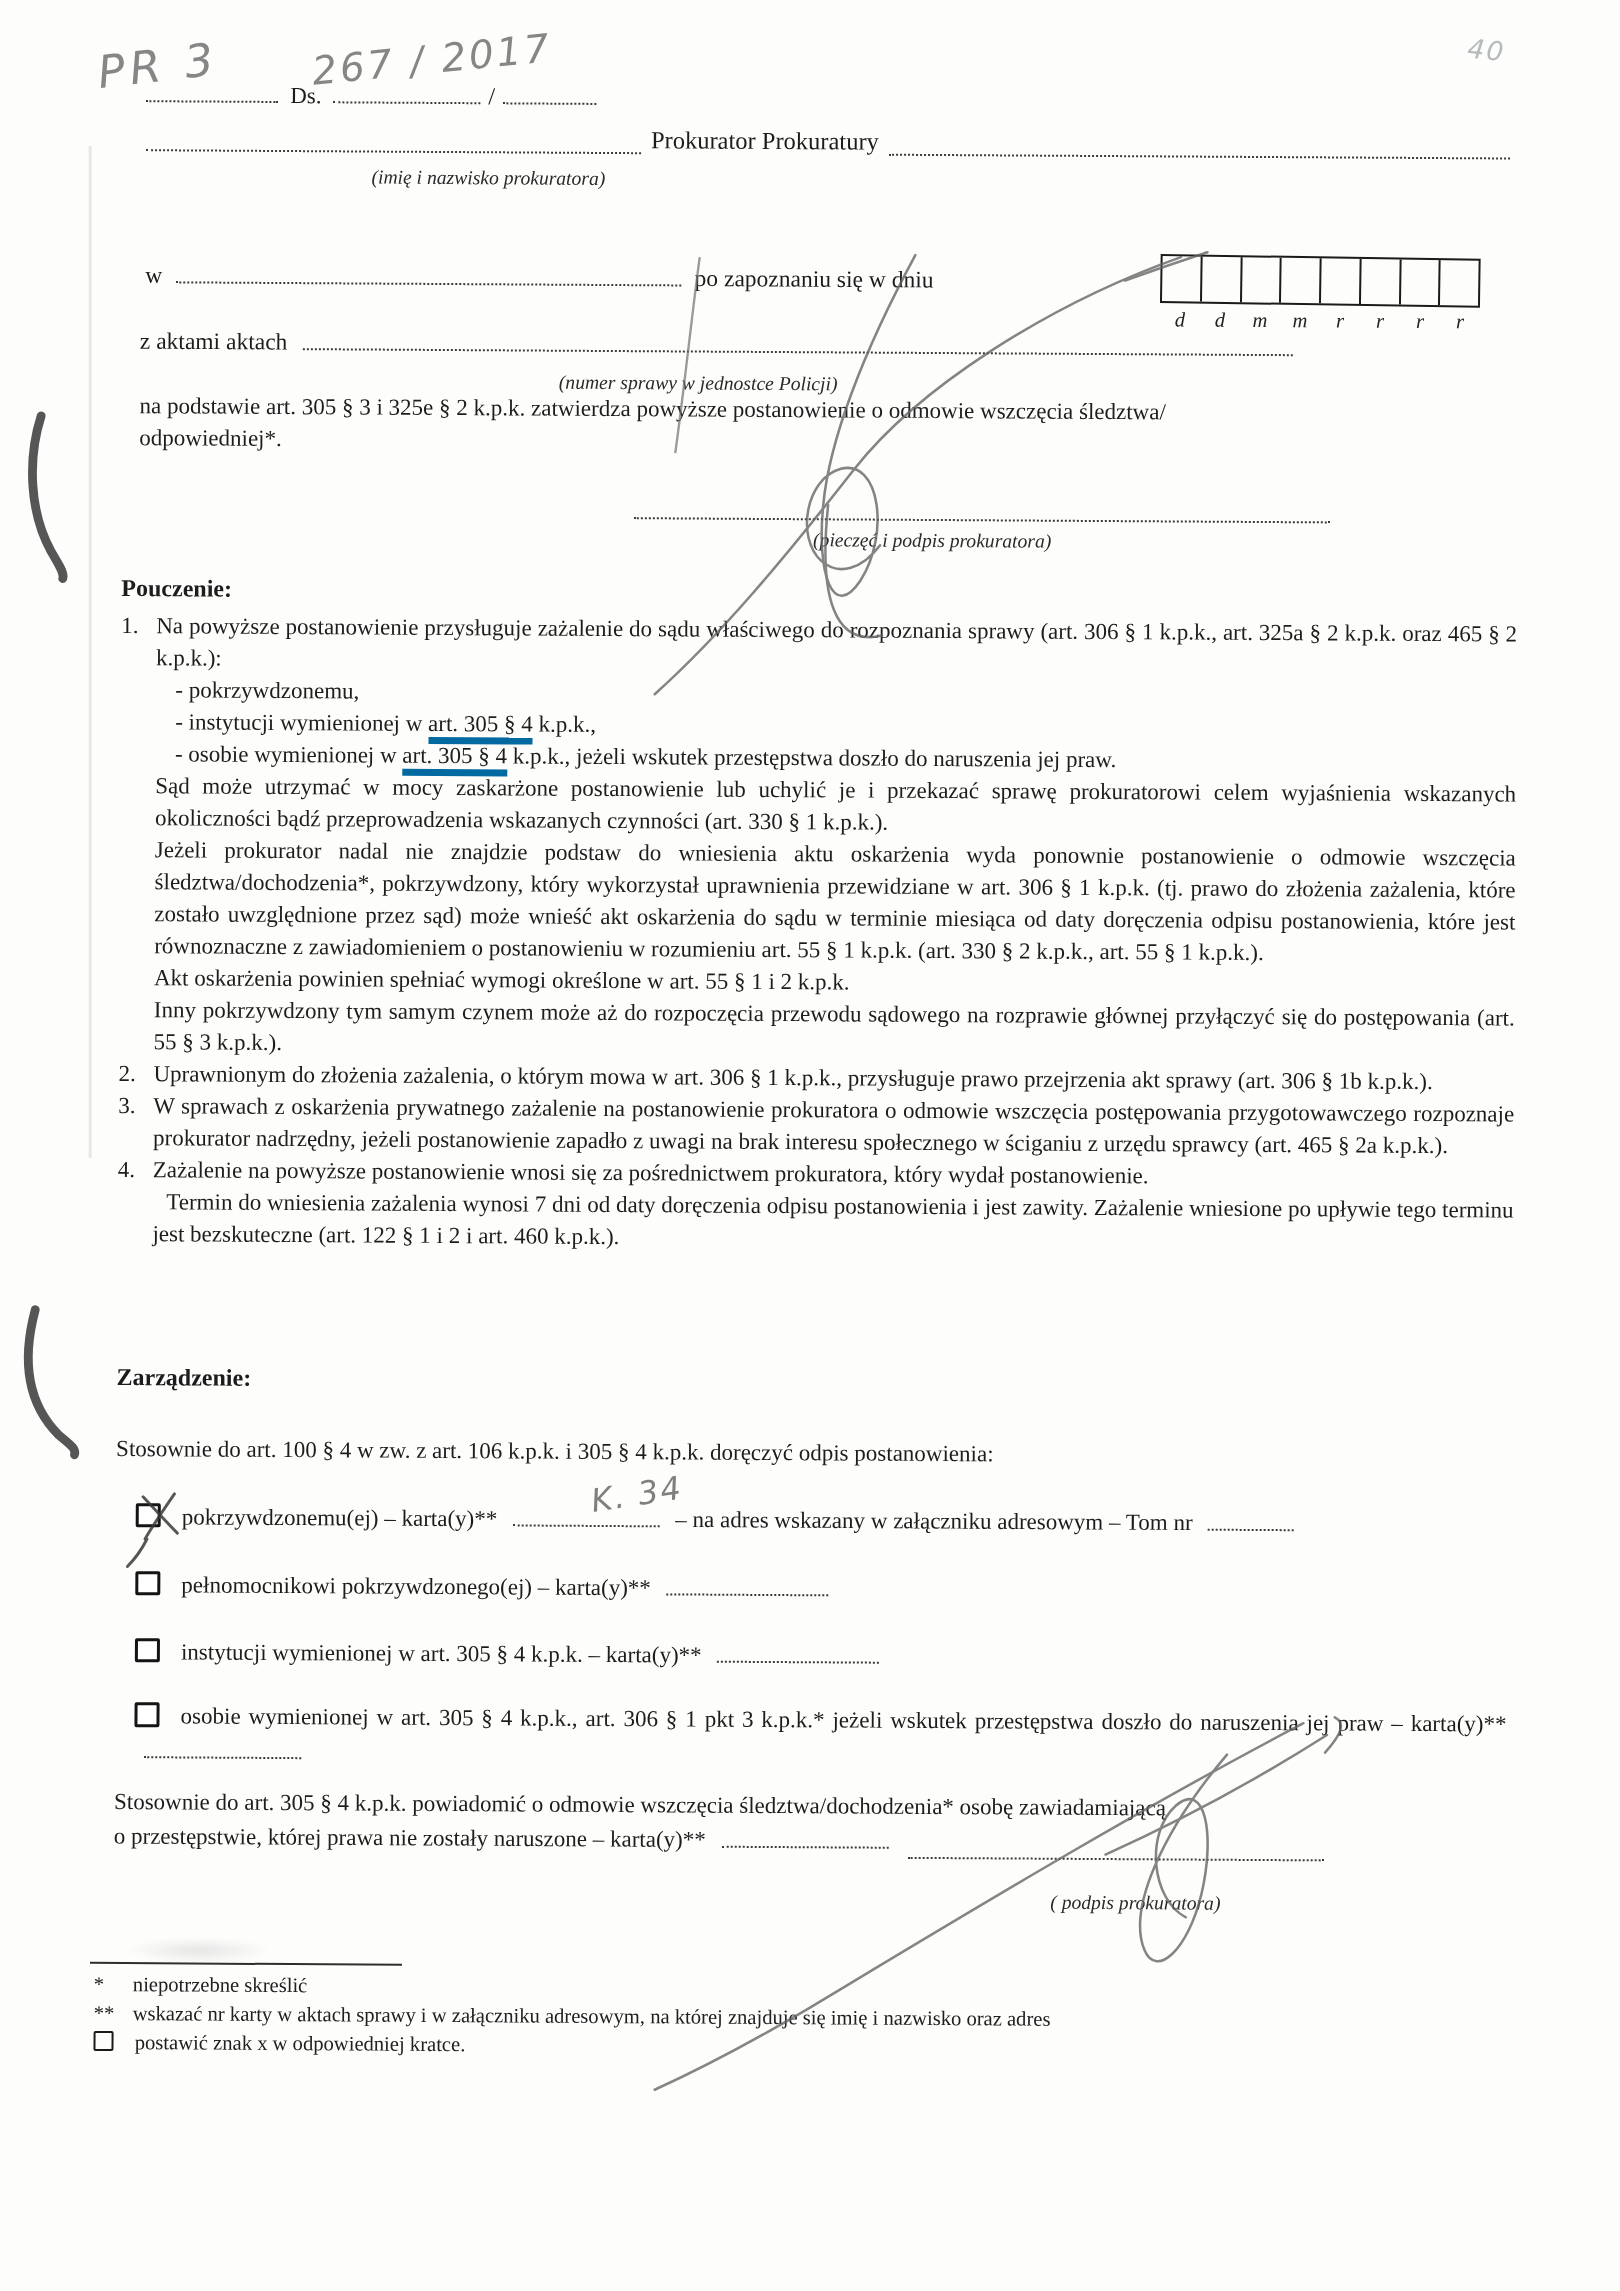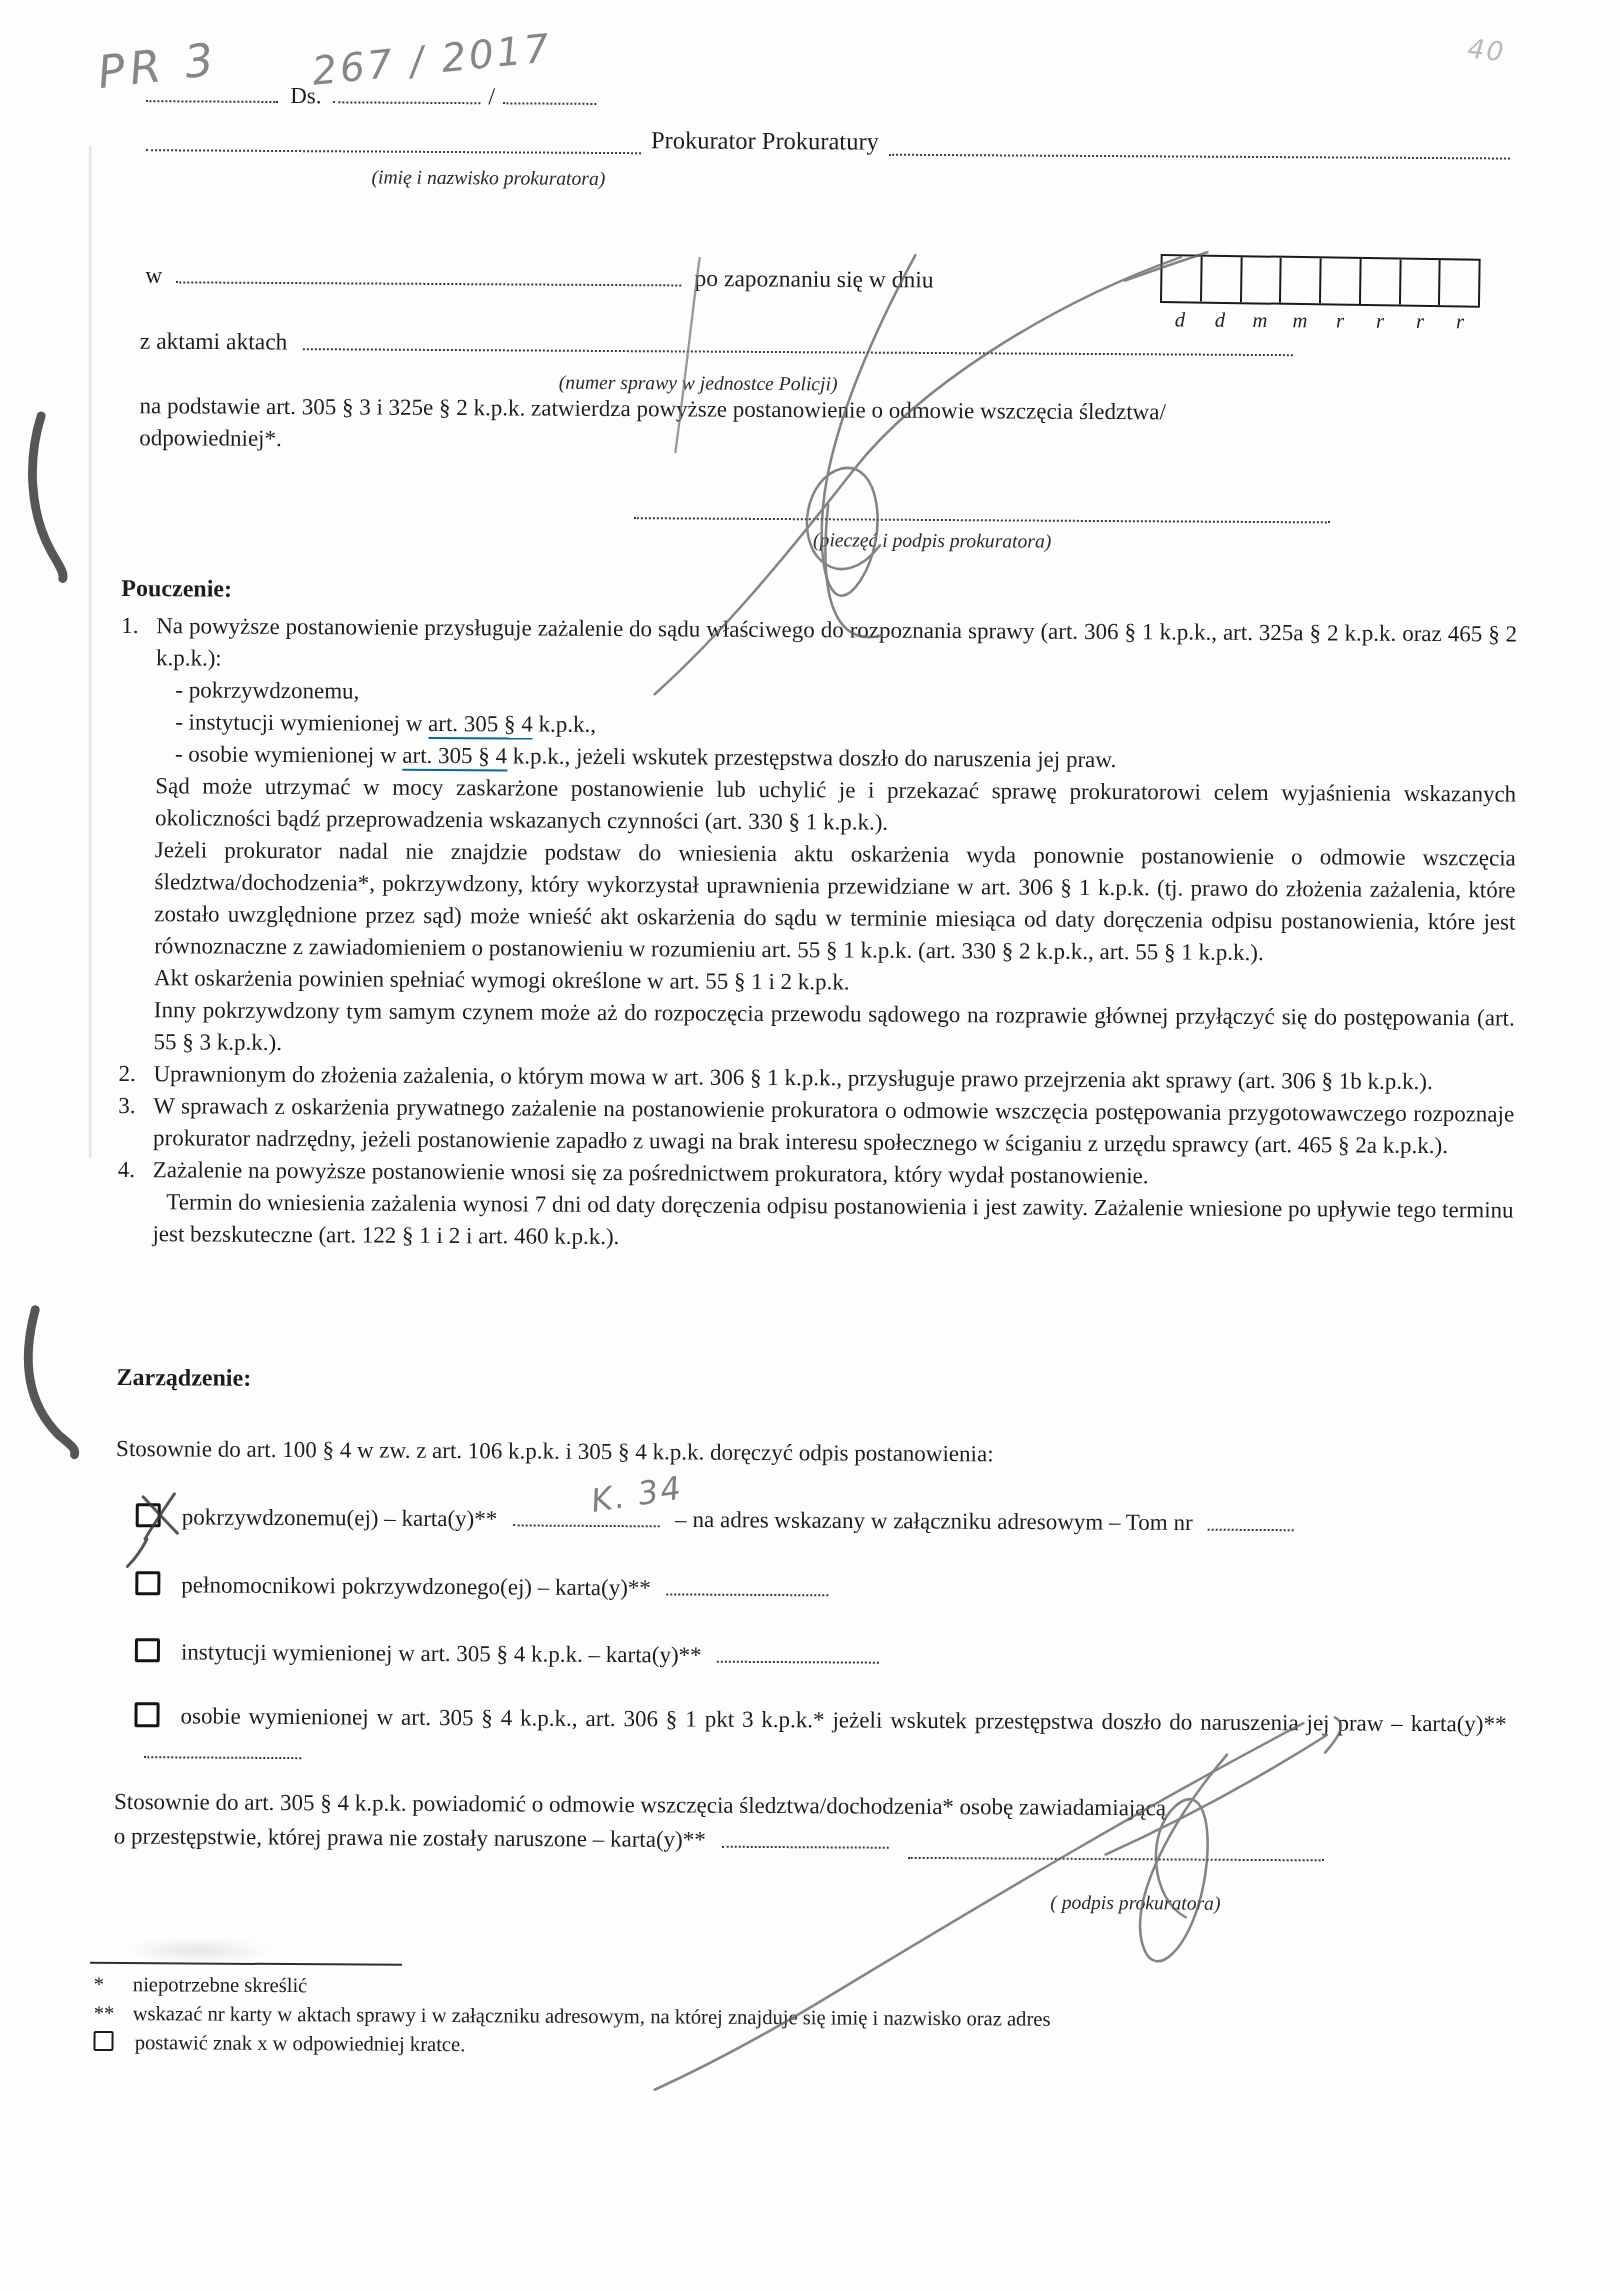--- a/index.html
+++ b/index.html
@@ -8,21 +8,21 @@
   .content{position:absolute;left:0;top:0;width:1620px;height:2292px;
            transform:rotate(0.35deg);transform-origin:118px 0;}
   .abs{position:absolute;}
   .body-text{font-size:23px;line-height:32px;color:#1d1d1d;}
   .just{text-align:justify;}
   .caption{font-style:italic;font-size:19.6px;color:#2a2a2a;}
   .heading{font-size:24px;font-weight:bold;}
   
   .dots{display:inline-block;border-bottom:2px dotted #3a3a3a;height:23.5px;vertical-align:baseline;}
   .dotline{border-bottom:2px dotted #3a3a3a;}
-  .u{border-bottom:2px solid #0369a1;padding-bottom:1px;}
+  .u{border-bottom:7px solid #0369a1;padding-bottom:1px;}
   
   .prok-row{display:flex;align-items:flex-end;font-size:24.5px;}
   .prok-row .seg{flex:0 0 auto;}
   
   .dbox{display:flex;border:2.9px solid #1b1b1b;width:320px;height:49px;box-sizing:border-box;
         transform:rotate(0.5deg);}
   .dcell{flex:1 1 0;border-right:2px solid #1b1b1b;}
   .dcell:last-child{border-right:none;}
   .dlabels{display:flex;width:320px;margin-top:3.9px;}
   .dlabels span{flex:1 1 0;text-align:center;font-style:italic;font-size:20.6px;color:#222;}

